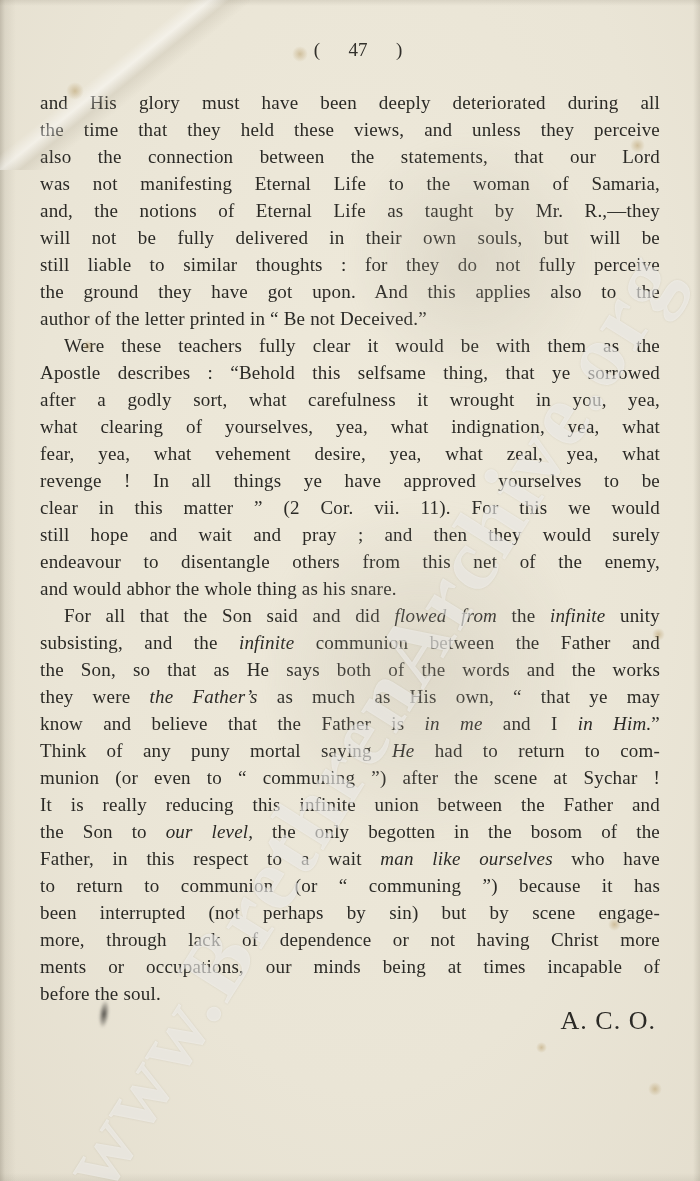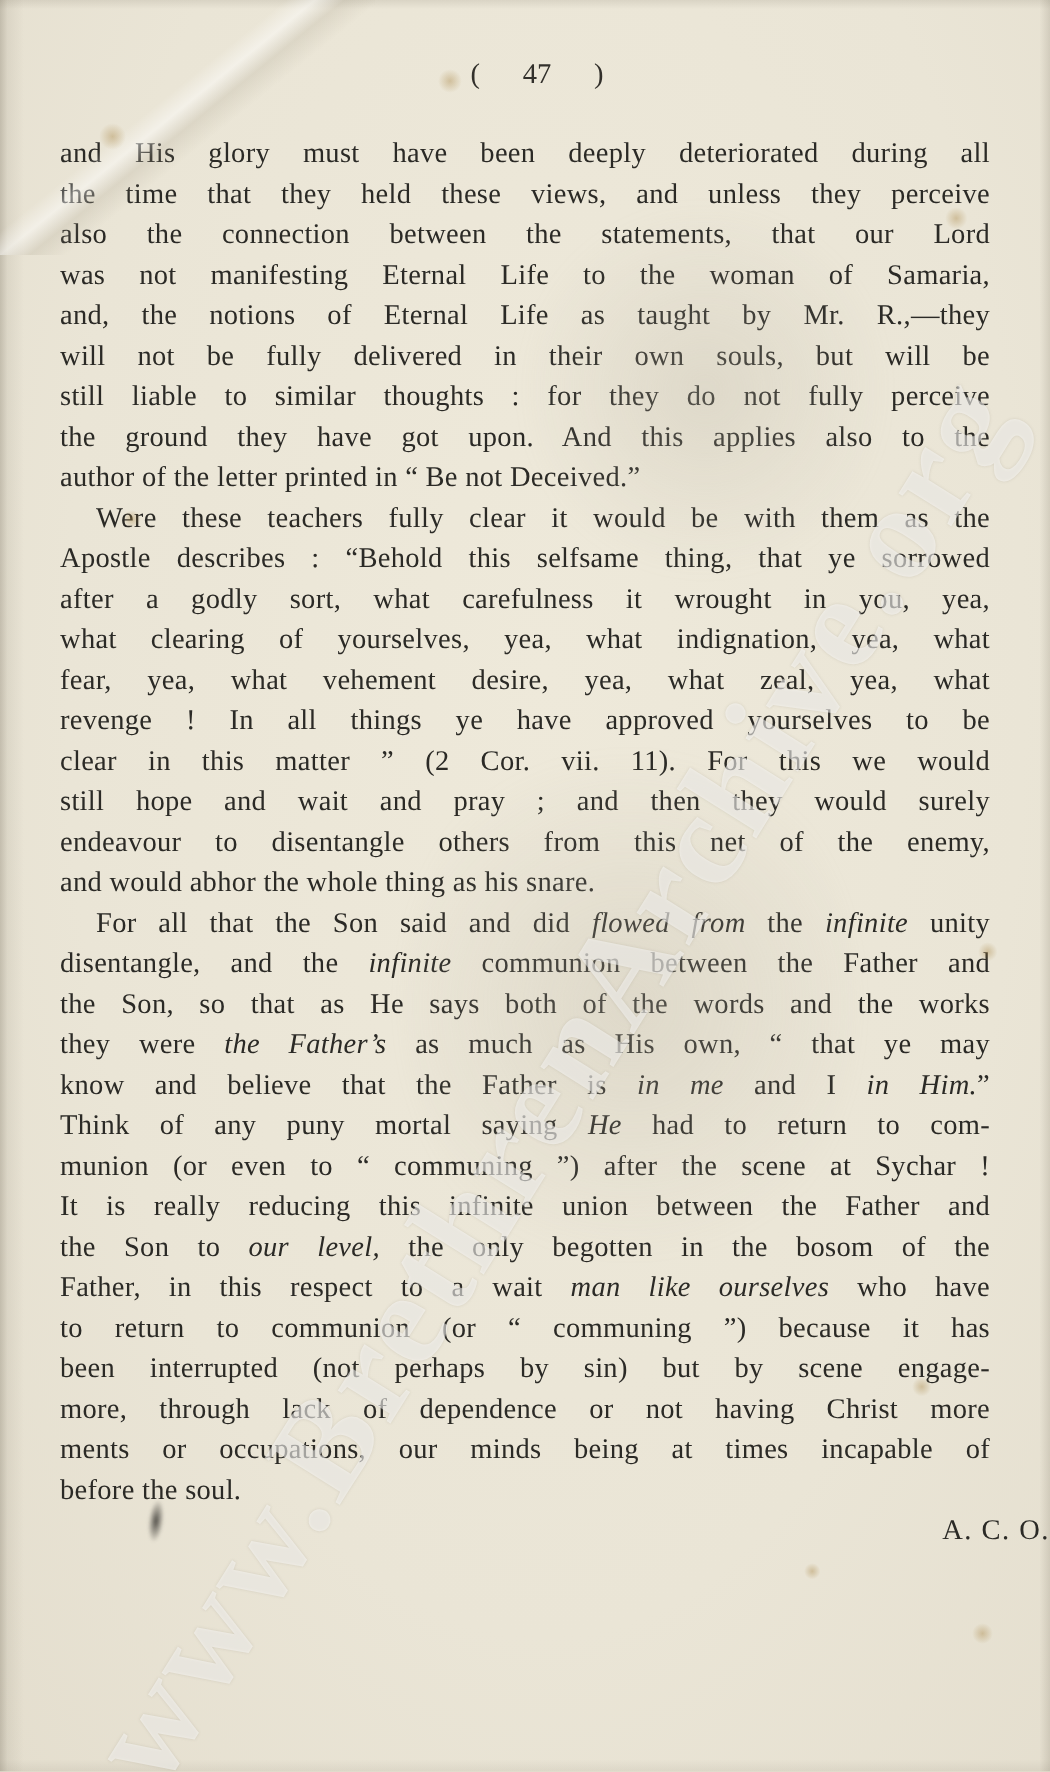--- a/index.html
+++ b/index.html
@@ -38,21 +38,22 @@
   .para { margin: 0; }
   .line {
     text-align: justify;
     text-align-last: justify;
     white-space: normal;
   }
   .line.last { text-align-last: left; }
   .line.indent { text-indent: 24px; }
   .signature {
     text-align: right;
-    font-size: 19px;
+    padding-right: 44px;
+    font-size: 26px;
     line-height: 27px;
     letter-spacing: 1px;
   }
   .watermark {
     position: absolute;
     left: 38px; top: 1152px;
     transform-origin: 0 0;
     transform: rotate(-58deg);
     font-size: 90px;
     font-weight: bold;
@@ -115,21 +116,21 @@
         <div class="line"><span>what clearing of yourselves, yea, what indignation, yea, what</span></div>
         <div class="line"><span>fear, yea, what vehement desire, yea, what zeal, yea, what</span></div>
         <div class="line"><span>revenge !  In all things ye have approved yourselves to be</span></div>
         <div class="line"><span>clear in this matter ” (2 Cor. vii. 11).  For this we would</span></div>
         <div class="line"><span>still hope and wait and pray ; and then they would surely</span></div>
         <div class="line"><span>endeavour to disentangle others from this net of the enemy,</span></div>
         <div class="line last"><span>and would abhor the whole thing as his snare.</span></div>
       </div>
       <div class="para">
         <div class="line indent"><span>For all that the Son said and did </span><i>flowed from</i><span> the </span><i>infinite</i><span> unity</span></div>
-        <div class="line"><span>disentangle, and the </span><i>infinite</i><span> communion between the Father and</span></div>
+        <div class="line"><span>subsisting, and the </span><i>infinite</i><span> communion between the Father and</span></div>
         <div class="line"><span>the Son, so that as He says both of the words and the works</span></div>
         <div class="line"><span>they were </span><i>the Father’s</i><span> as much as His own, “ that ye may</span></div>
         <div class="line"><span>know and believe that the Father is </span><i>in me</i><span> and I </span><i>in Him.</i><span>”</span></div>
         <div class="line"><span>Think of any puny mortal saying </span><i>He</i><span> had to return to com-</span></div>
         <div class="line"><span>munion (or even to “ communing ”) after the scene at Sychar !</span></div>
         <div class="line"><span>It is really reducing this infinite union between the Father and</span></div>
         <div class="line"><span>the Son to </span><i>our level,</i><span> the only begotten in the bosom of the</span></div>
         <div class="line"><span>Father, in this respect to a wait </span><i>man like ourselves</i><span> who have</span></div>
         <div class="line"><span>to return to communion (or “ communing ”) because it has</span></div>
         <div class="line"><span>been interrupted (not perhaps by sin) but by scene engage-</span></div>

